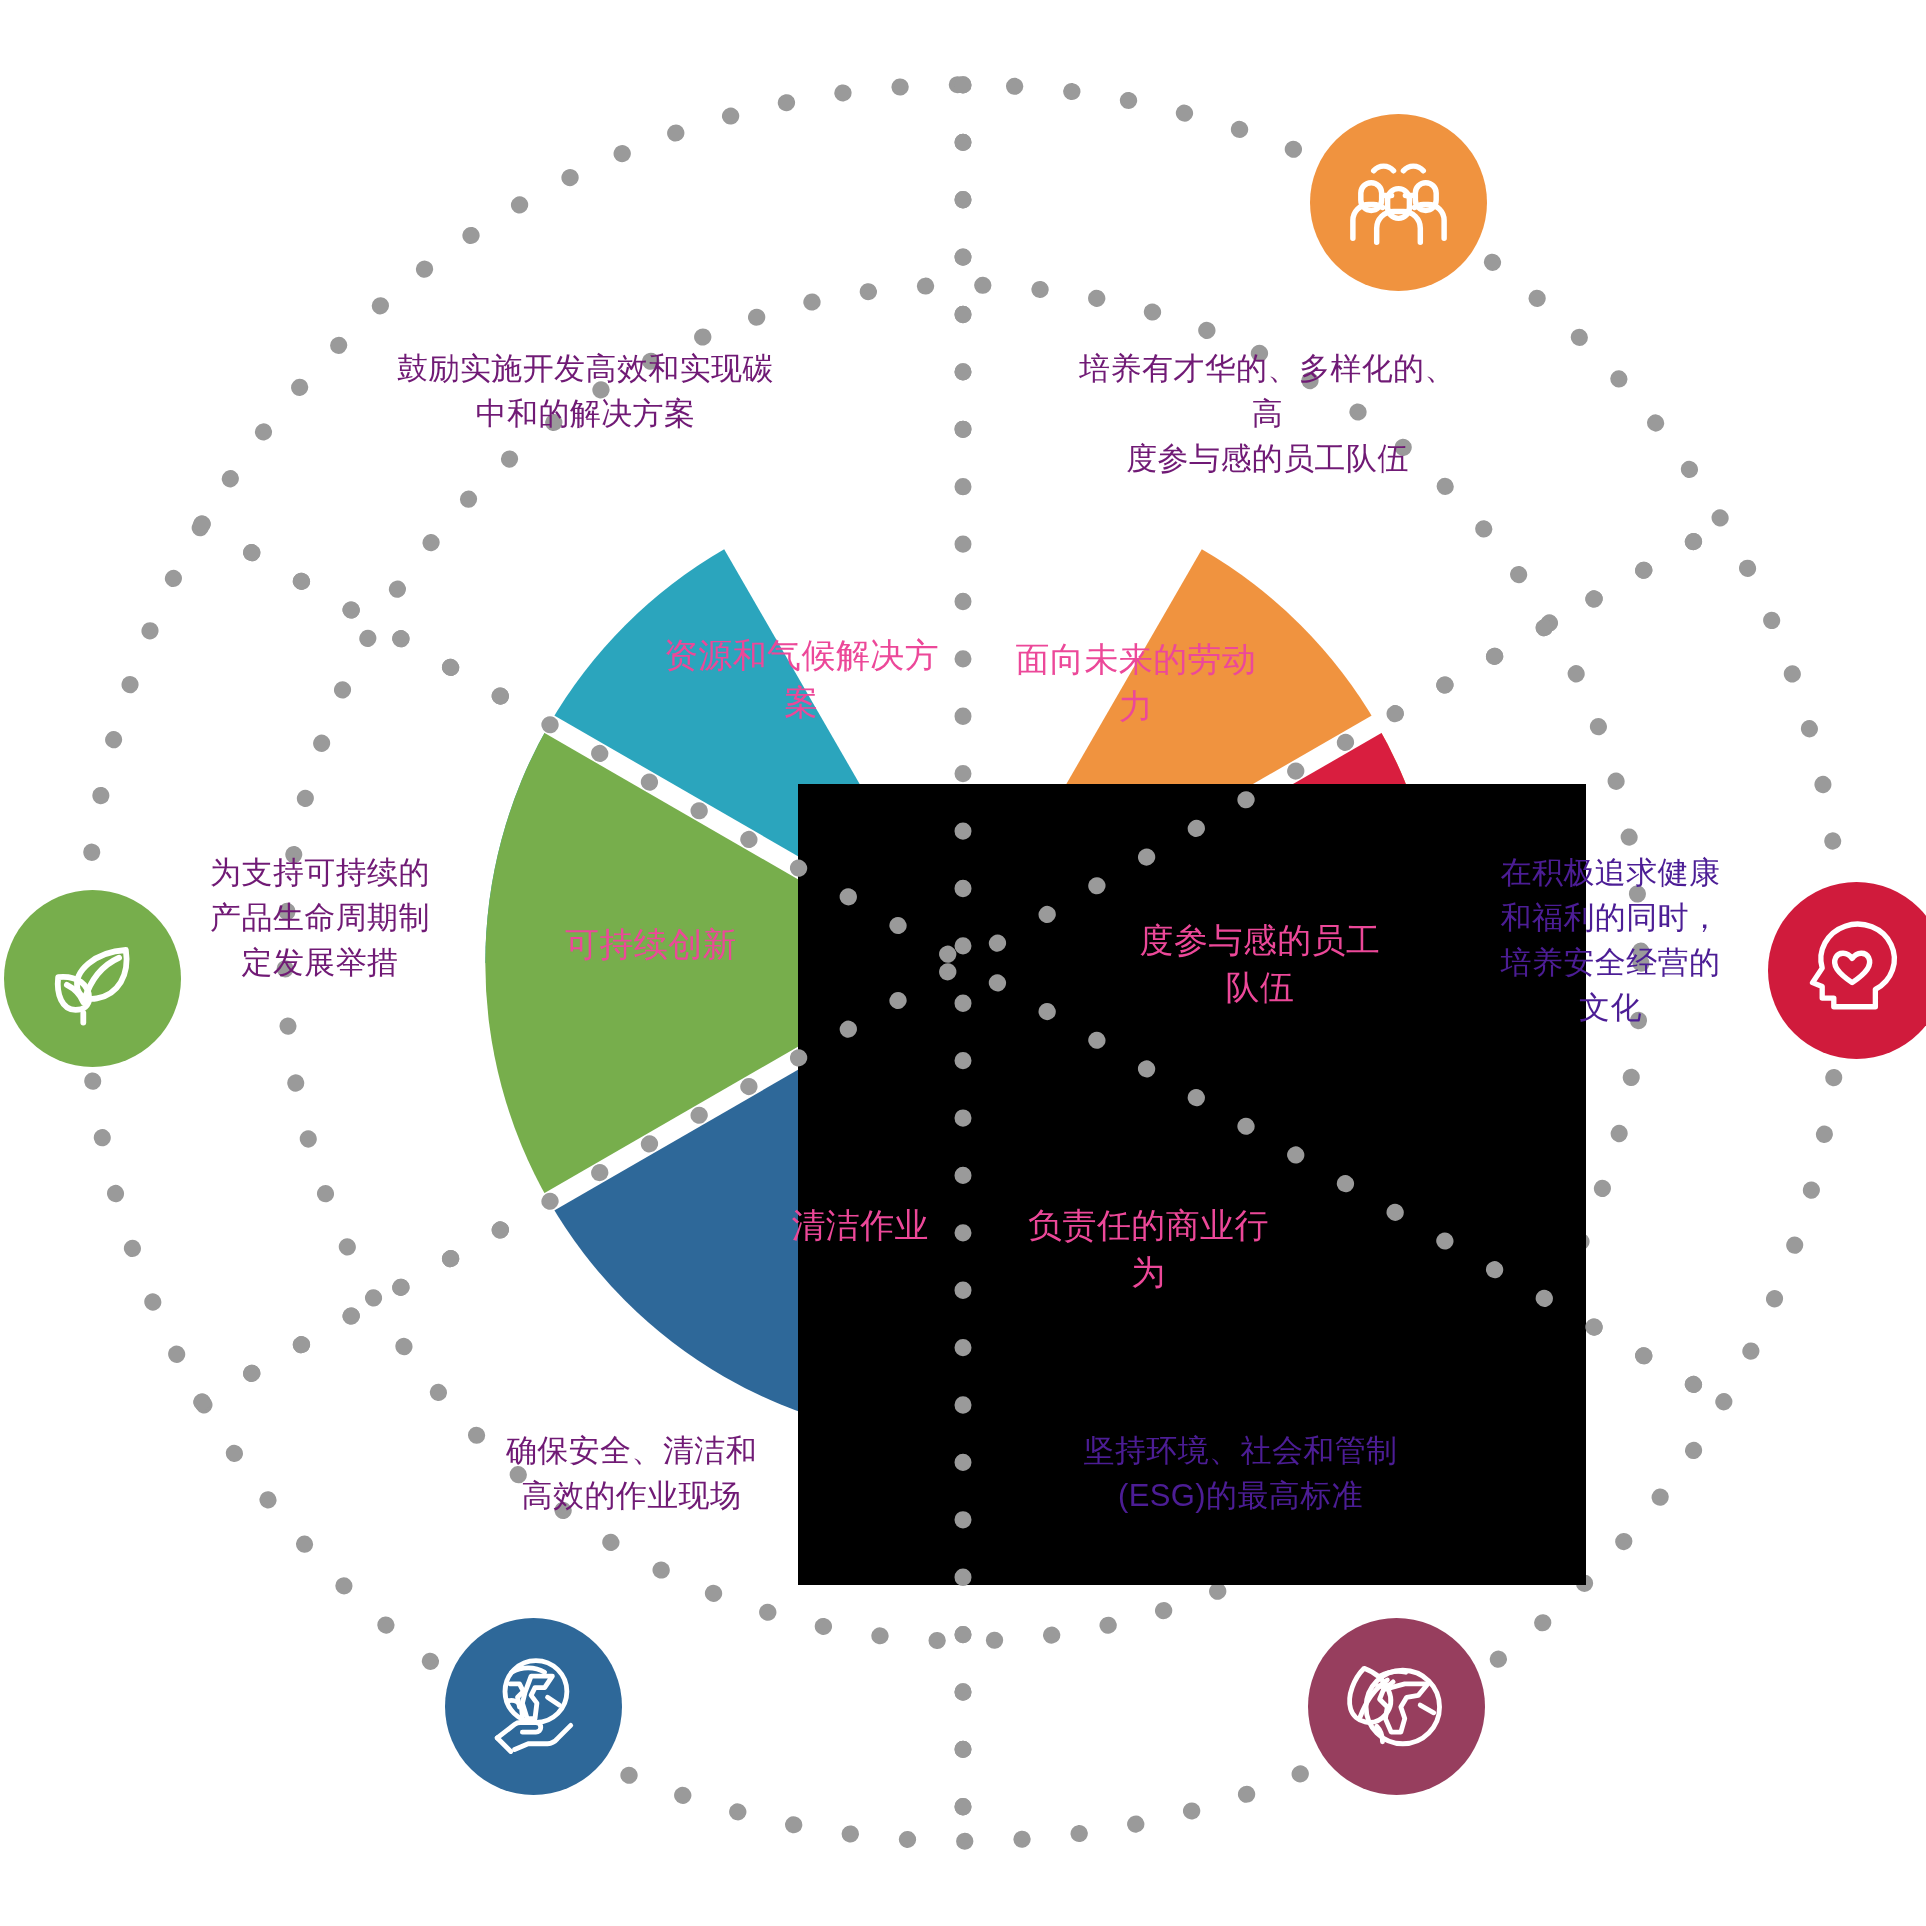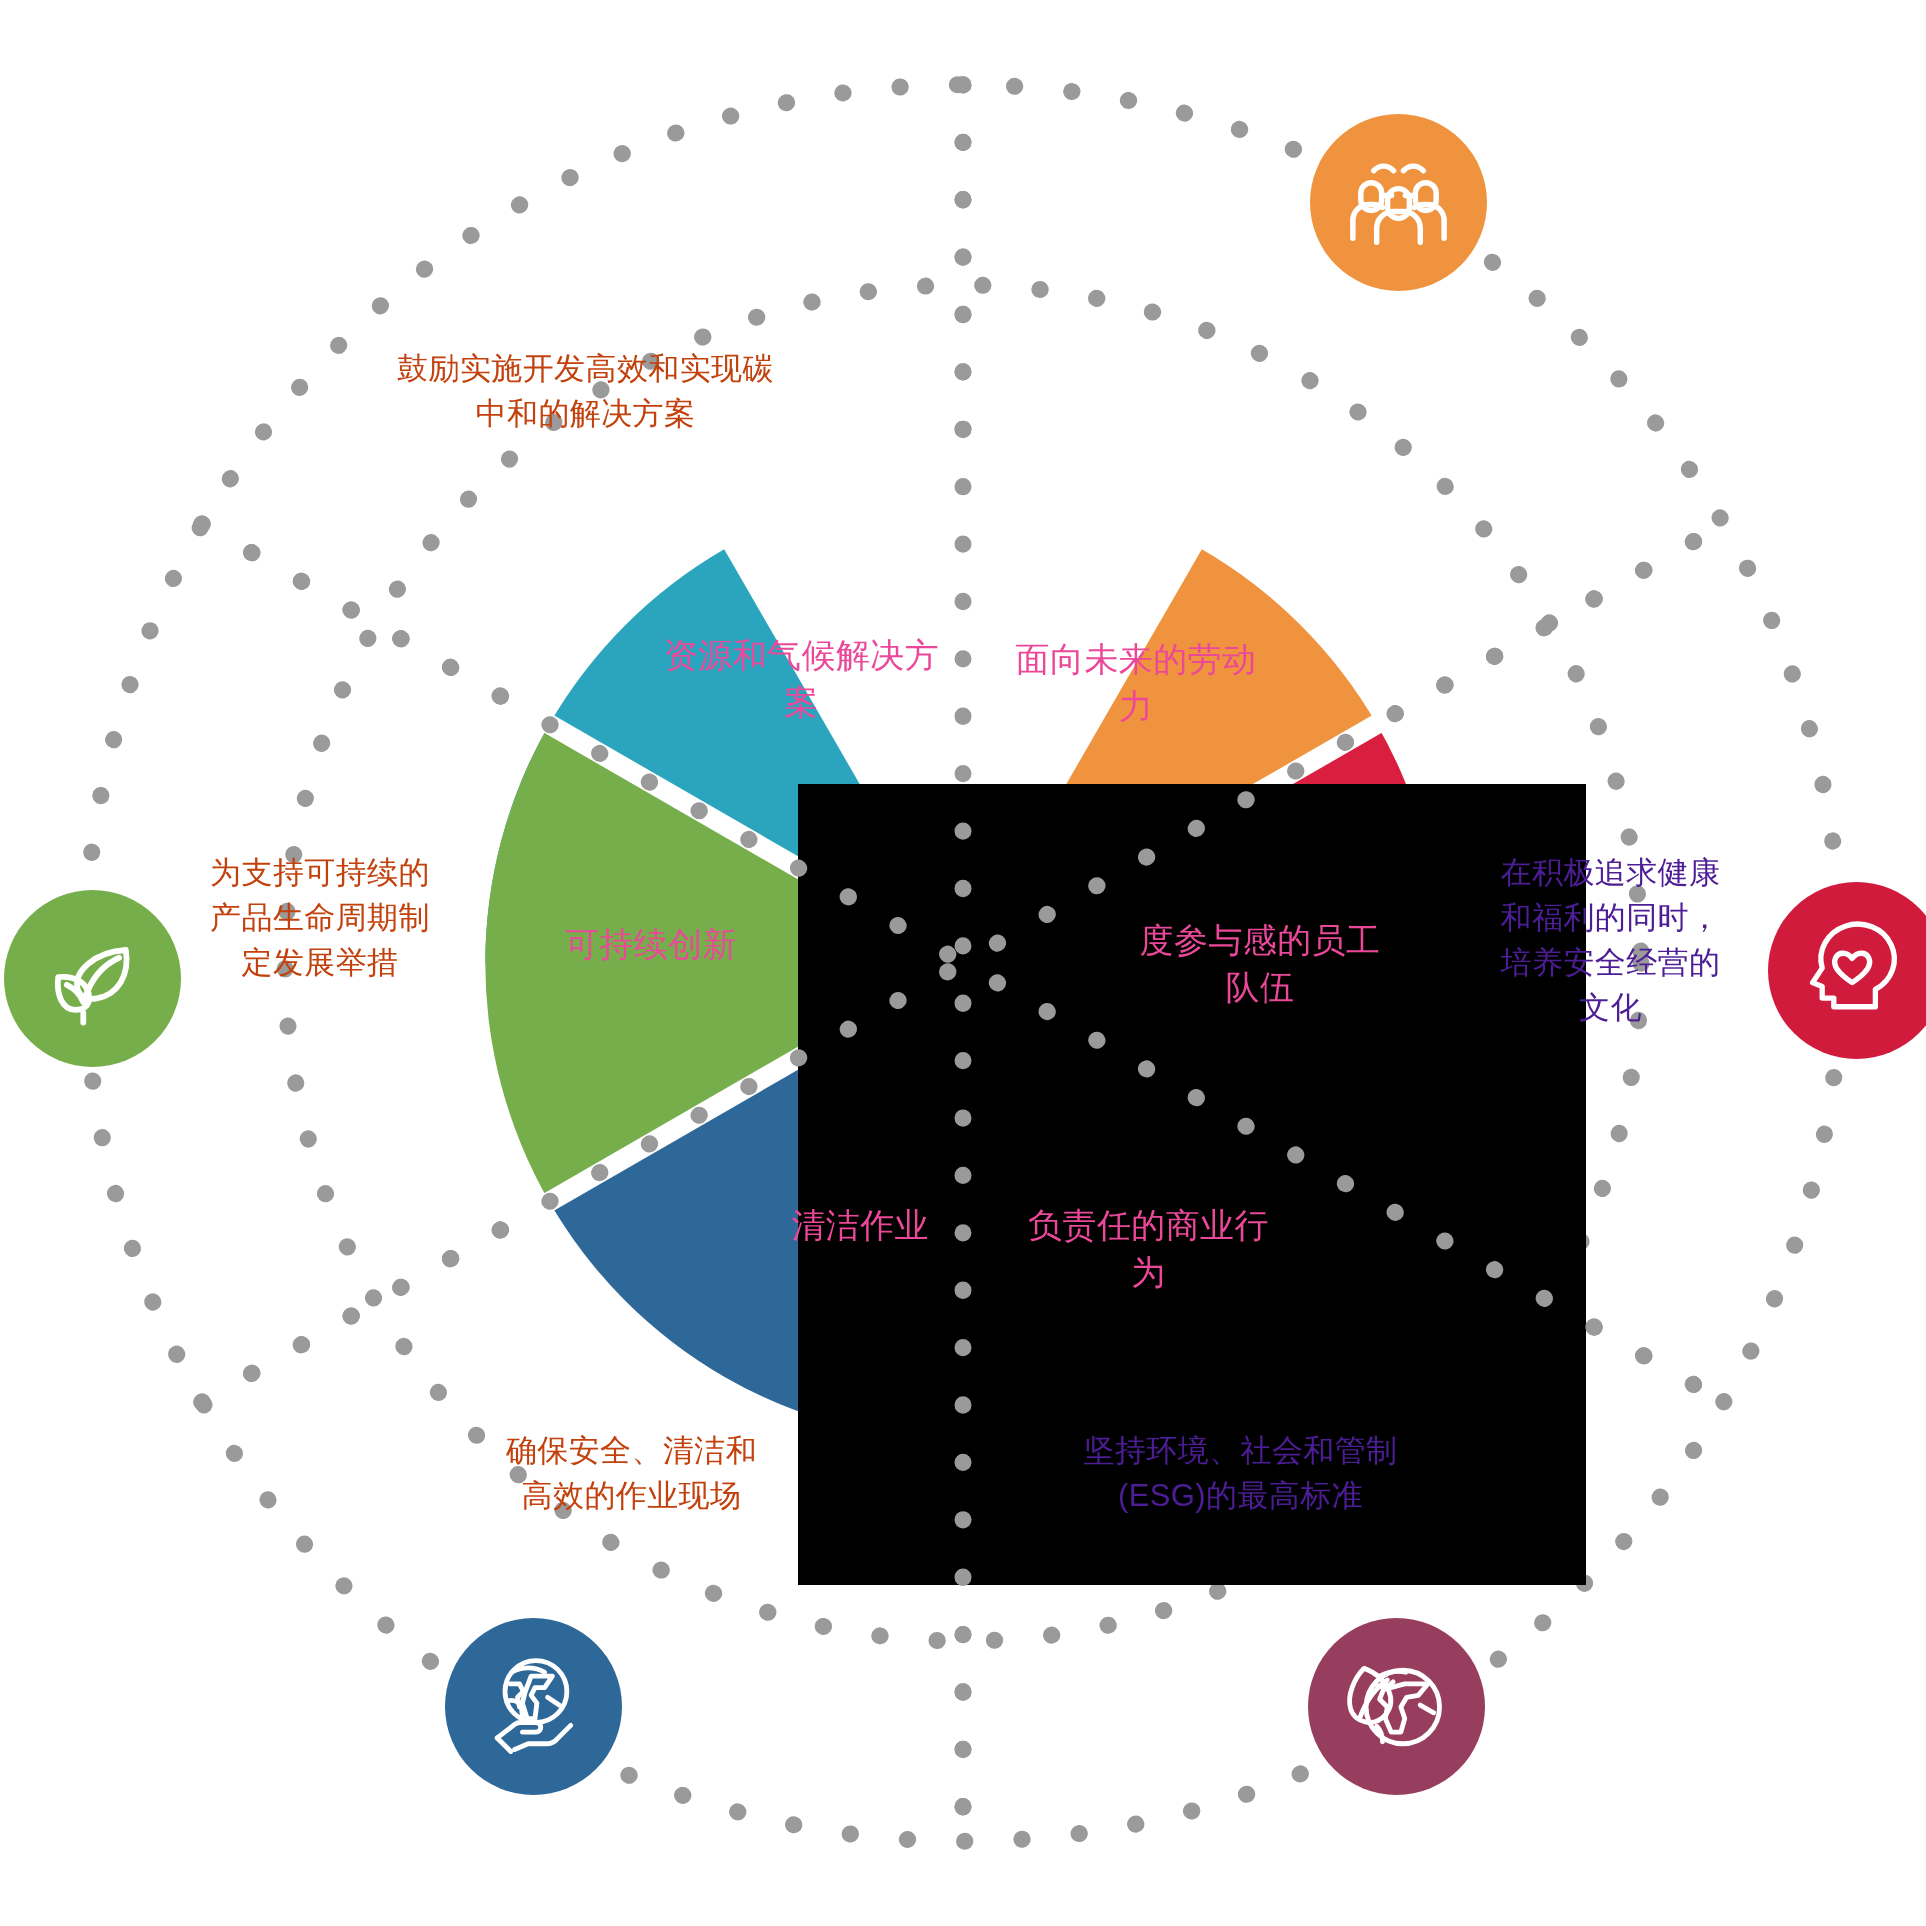--- a/index.html
+++ b/index.html
@@ -2,21 +2,21 @@
 <html style="font-size:12.3px"><head>
 <meta charset="utf-8">
 <style>
   html,body{margin:0;padding:0;background:#ffffff;}
   body{width:1926px;height:1926px;position:relative;overflow:hidden;
        font-family:"Liberation Sans","DejaVu Sans",sans-serif;}
   #stage{position:absolute;left:0;top:0;width:1926px;height:1926px;}
   svg.layer{position:absolute;left:0;top:0;width:1926px;height:1926px;overflow:visible;}
   .blackbox{position:absolute;background:#000000;}
   .icon-badge{position:absolute;border-radius:50%;display:flex;align-items:center;justify-content:center;}
-  .caption{position:absolute;color:#c2410c;font-size:31px;line-height:1.45;text-align:center;
+  .caption{position:absolute;color:#701a75;font-size:31px;line-height:1.45;text-align:center;
            letter-spacing:0.4px;}
   .caption.dim{color:#4c1d95;}
   .wedge-label{position:absolute;color:#ec4899;font-size:34px;line-height:1.38;text-align:center;
                font-weight:400;letter-spacing:0.4px;}
   .z-top{z-index:40;}
   .z-box{z-index:20;}
   .z-pie{z-index:10;}
   .z-dots{z-index:5;}
   .z-capt{z-index:30;}
 </style>
@@ -84,20 +84,24 @@
   <div class="wedge-label z-top" style="left:1133px;top:917px;width:254px;">度参与感的员工队伍</div>
   <div class="wedge-label z-top" style="left:1025px;top:1202px;width:247px;">负责任的商业行为</div>
   <div class="wedge-label z-top" style="left:682px;top:1202px;width:247px;text-align:right;">清洁作业</div>
   <div class="wedge-label z-top" style="left:524px;top:921px;width:254px;">可持续创新</div>
 
   <div class="caption z-capt" style="left:385px;top:347px;width:401px;">
     <div>鼓励实施开发高效和实现碳</div>
     <div>中和的解决方案</div>
   </div>
 
+  <div class="caption z-capt" style="left:1067px;top:347px;width:401px;">
+    <div>培养有才华的、多样化的、高</div>
+    <div>度参与感的员工队伍</div>
+  </div>
 
   <div class="caption z-capt" style="left:193px;top:851px;width:254px;">
     <div>为支持可持续的</div>
     <div>产品生命周期制</div>
     <div>定发展举措</div>
   </div>
 
   <div class="caption dim z-capt" style="left:1487px;top:851px;width:247px;">
     <div>在积极追求健康</div>
     <div>和福利的同时，</div>

